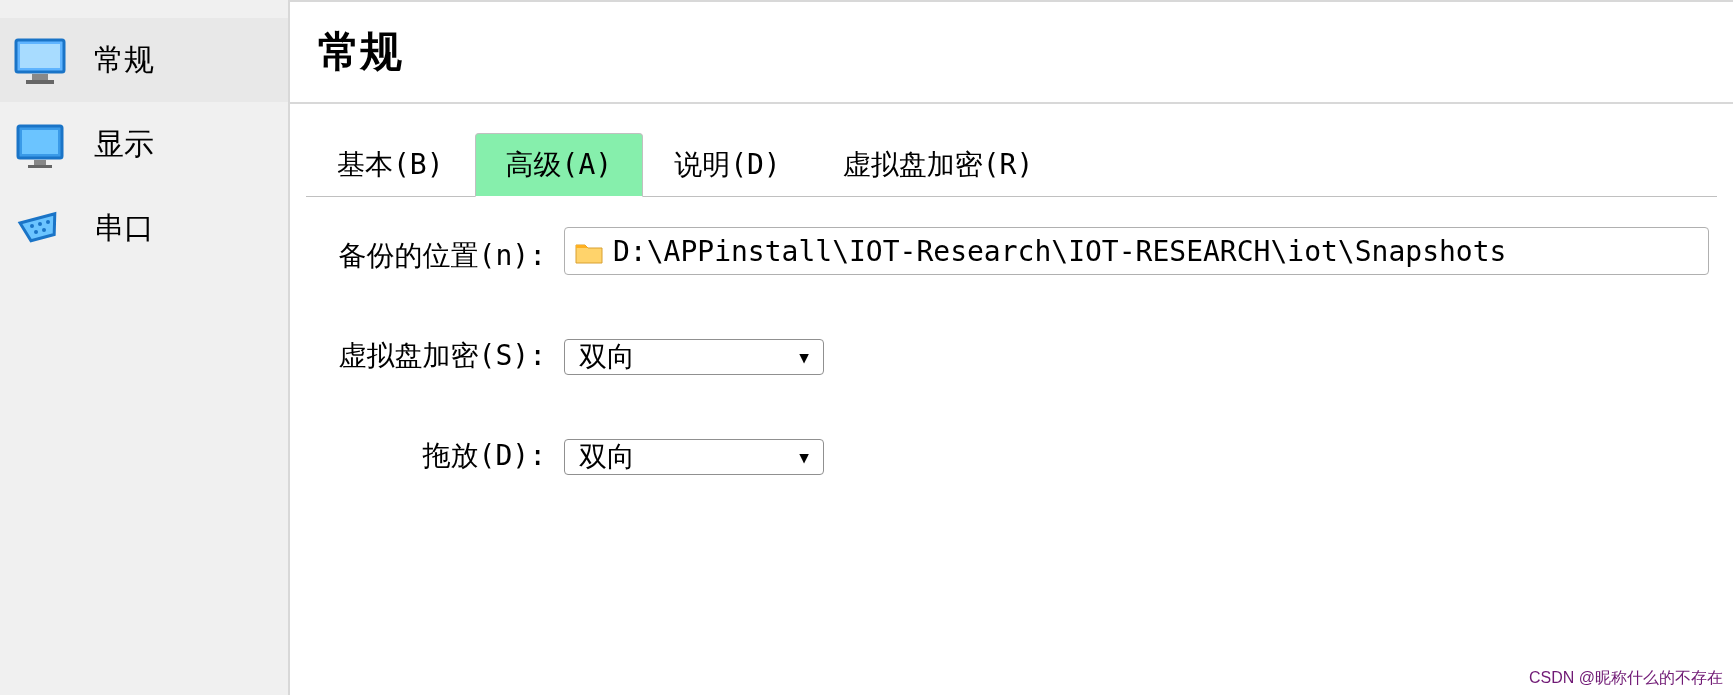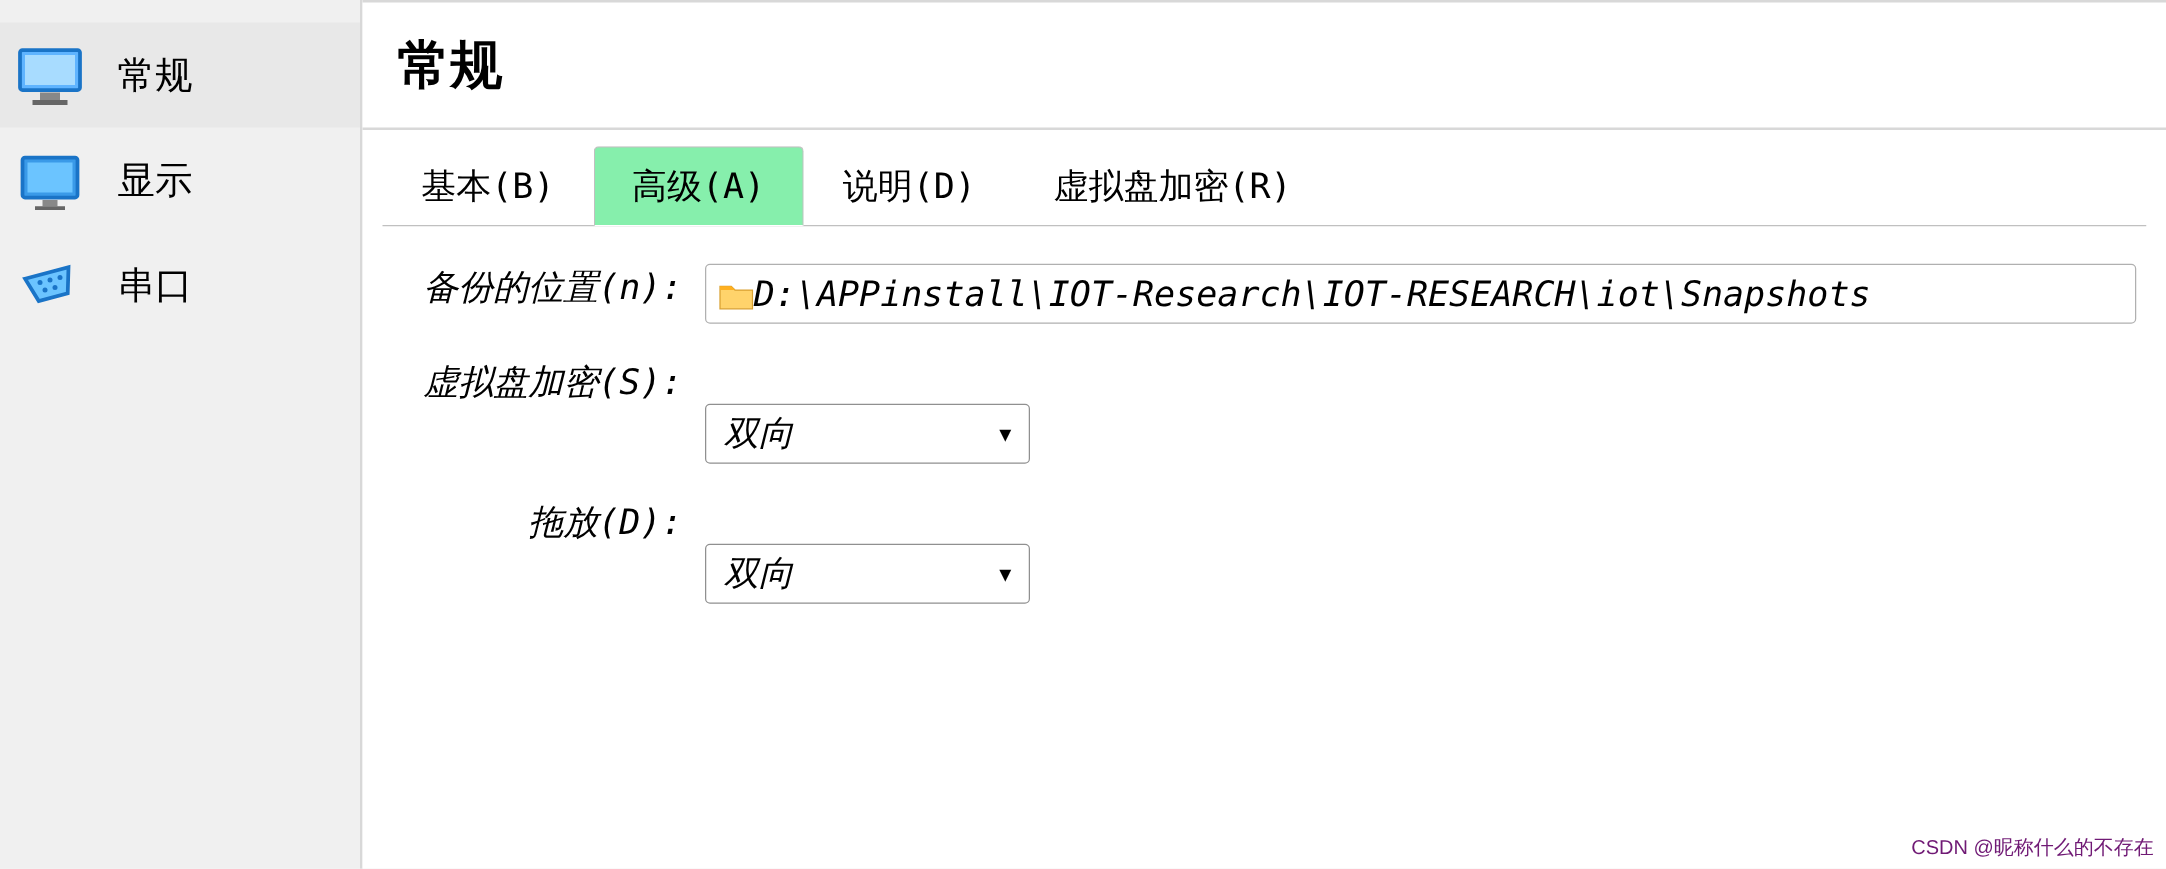--- a/index.html
+++ b/index.html
@@ -47,21 +47,21 @@
   border-top: 2px solid #d8d8d8;
 }
 .content-header {
   padding: 22px 28px;
   font-size: 42px;
   font-weight: bold;
   border-bottom: 2px solid #d8d8d8;
 }
 .tabs {
   display: flex;
-  padding: 12px 16px 0 16px;
+  padding: 28px 16px 0 16px;
   gap: 0;
 }
 .tab {
   padding: 12px 30px;
   font-size: 28px;
   cursor: pointer;
   color: #000;
   font-family: "SimSun", monospace;
   border: 1px solid transparent;
   border-bottom: none;
@@ -78,47 +78,47 @@
   border-bottom: 1px solid #c0c0c0;
   margin: 0 16px;
 }
 .form {
   padding: 30px 24px;
   font-family: "SimSun", monospace;
   font-size: 28px;
 }
 .form-row {
   display: flex;
-  align-items: flex-start;
+  align-items: flex-end;
   margin-bottom: 28px;
-  font-style: italic;
 }
 .form-label {
   width: 250px;
   text-align: right;
   padding-right: 18px;
 }
 .path-input {
   flex: 1;
   border: 1px solid #b0b0b0;
   border-radius: 4px;
   padding: 6px 10px;
   display: flex;
   align-items: center;
+  gap: 10px;
   background: #fff;
   font-family: "SimSun", monospace;
   font-size: 28px;
   height: 48px;
 }
 .folder-icon {
   width: 28px; height: 24px; display: inline-block;
 }
 .dropdown {
   width: 260px;
-  height: 48px;
+  height: 36px;
   border: 1px solid #909090;
   border-radius: 4px;
   background: #fff;
   display: flex;
   align-items: center;
   justify-content: space-between;
   padding: 0 14px;
   font-family: "SimSun", monospace;
   font-size: 28px;
   cursor: pointer;

